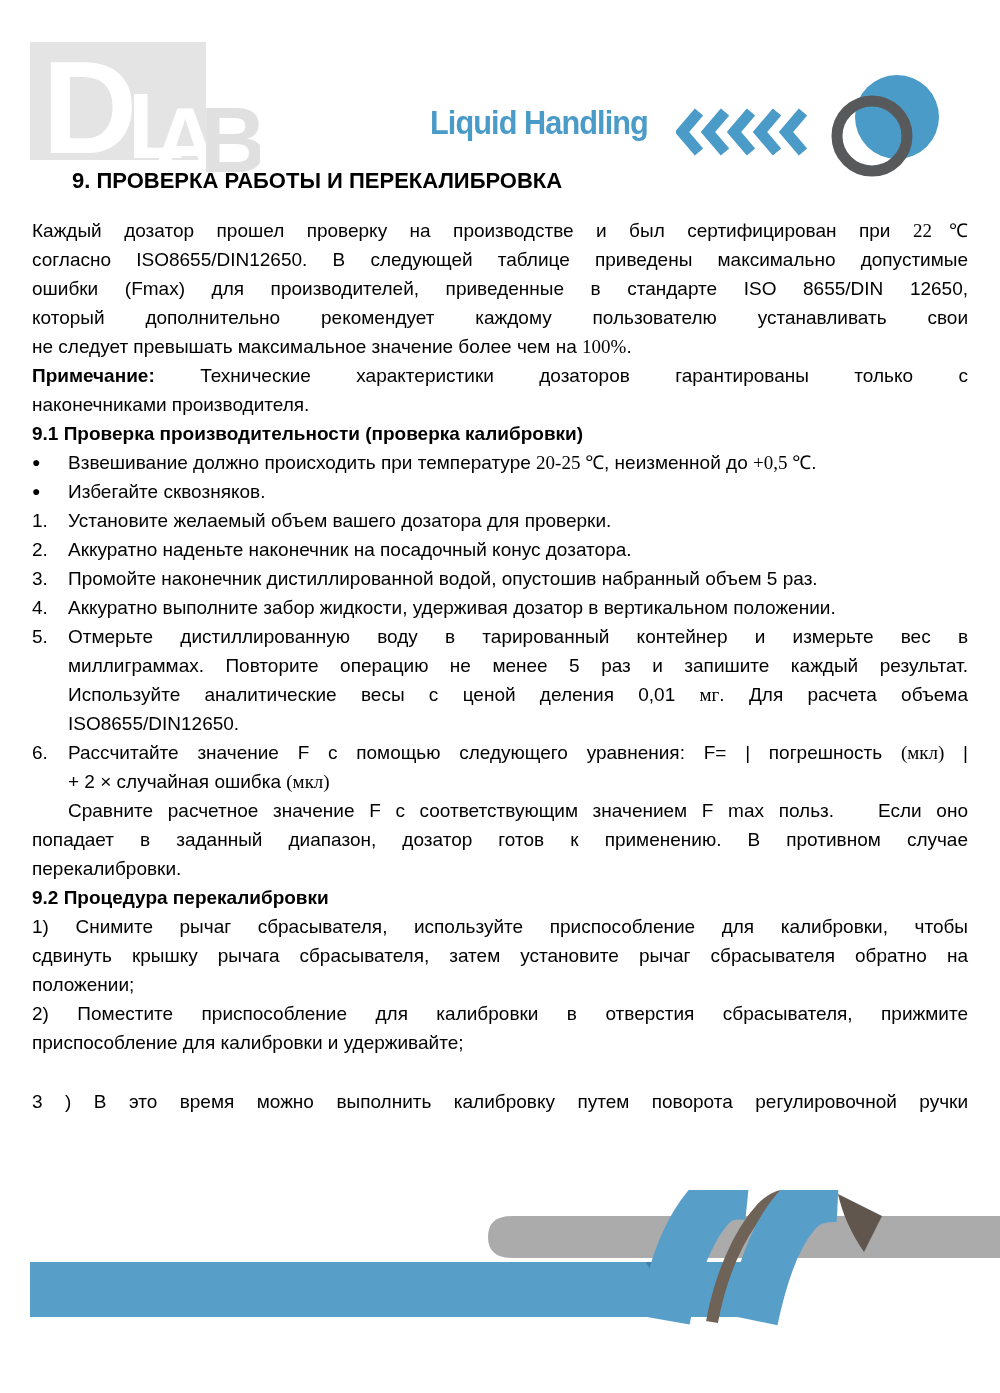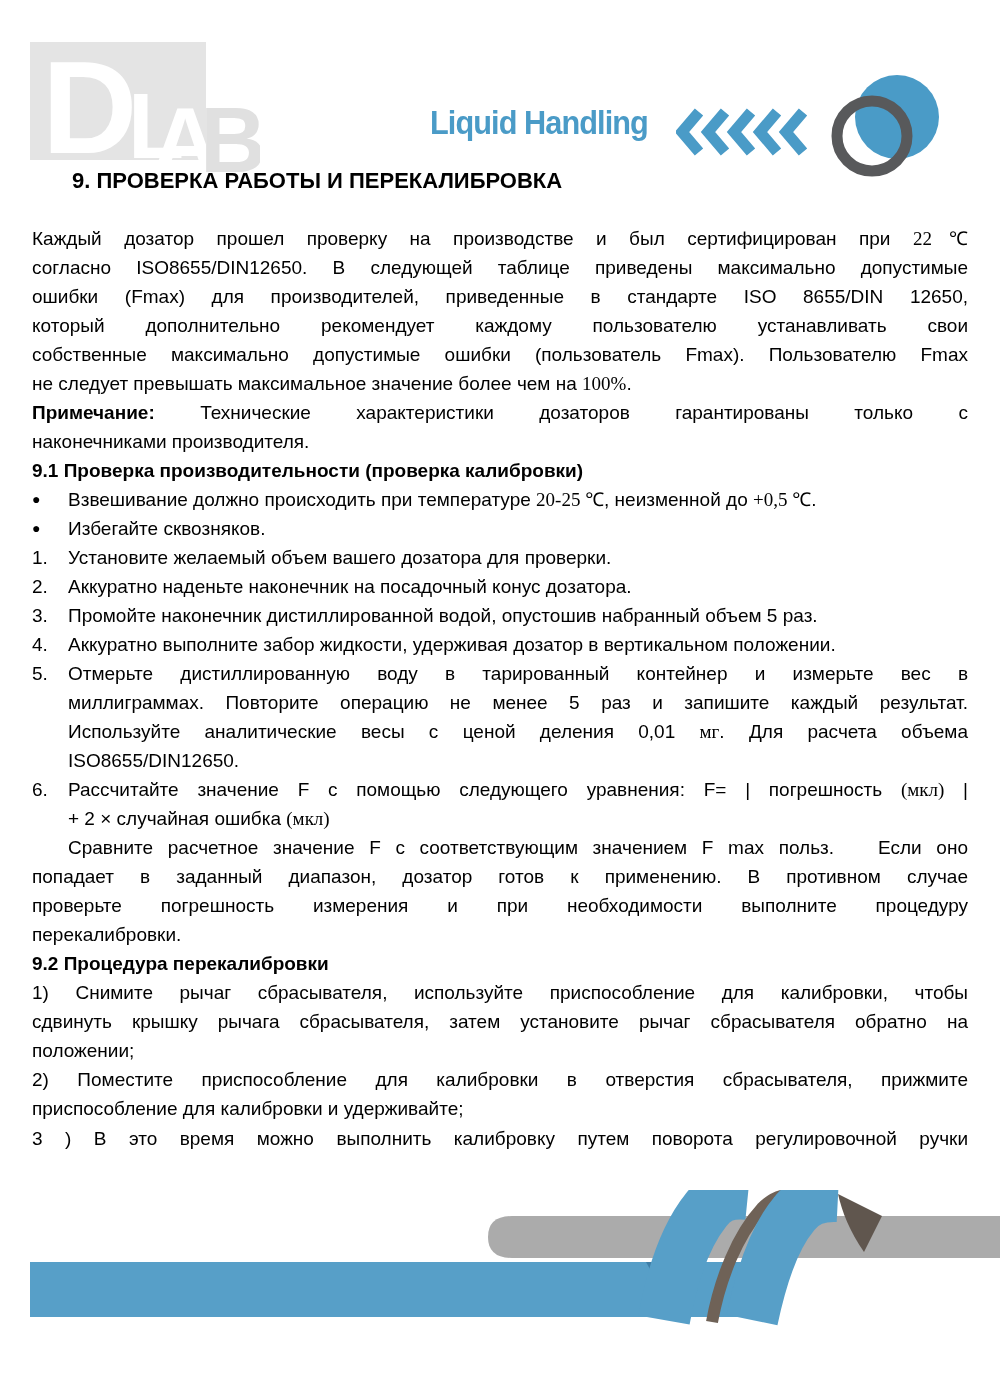--- a/index.html
+++ b/index.html
@@ -9,21 +9,21 @@
   .header{position:absolute;left:0;top:0;width:1000px;height:218px;}
   .dlab-logo{position:absolute;left:0;top:0;}
   .tagline{position:absolute;left:430px;top:104px;font-size:33px;font-weight:bold;
            color:#4a9bc7;letter-spacing:-1px;transform:scaleX(.93);transform-origin:left;
            white-space:nowrap;}
   .chevrons{position:absolute;left:676px;top:108px;}
   .ring-logo{position:absolute;left:820px;top:74px;}
   .doc-title{position:absolute;left:72px;top:168px;font-size:22px;font-weight:bold;
              white-space:nowrap;}
   
-  .content{position:absolute;left:32px;top:224px;width:936px;}
+  .content{position:absolute;left:32px;top:216px;width:936px;}
   .line{display:flex;font-size:19px;line-height:29px;}
   .line .mk{flex:none;width:36px;}
   .line .mk.bullet{font-size:14px;}
   .line .tx{flex:1;min-width:0;}
   .line .tx.just{text-align:justify;text-align-last:justify;}
   .line.ind{padding-left:36px;}
   .b{font-weight:bold;}
   .serif{font-family:"Liberation Serif", serif;}
   
   .footer{position:absolute;left:0;top:1190px;width:1000px;height:200px;}
@@ -66,23 +66,20 @@
         <span class="tx just"><span>Каждый дозатор прошел проверку на производстве и был сертифицирован при </span><span class="serif">22℃</span></span>
       </div>
       <div class="line">
         <span class="tx just"><span>согласно ISO8655/DIN12650. В следующей таблице приведены максимально допустимые</span></span>
       </div>
       <div class="line">
         <span class="tx just"><span>ошибки (Fmax) для производителей, приведенные в стандарте ISO 8655/DIN 12650,</span></span>
       </div>
       <div class="line">
         <span class="tx just"><span>который дополнительно рекомендует каждому пользователю устанавливать свои</span></span>
-      </div>
-      <div class="line">
-        <span class="tx just"><span>собственные максимально допустимые ошибки (пользователь Fmax). Пользователю Fmax</span></span>
       </div>
       <div class="line">
         <span class="tx"><span>не следует превышать максимальное значение более чем на </span><span class="serif">100%</span><span>.</span></span>
       </div>
       <div class="line">
         <span class="tx just"><span class="b">Примечание:</span><span> Технические характеристики дозаторов гарантированы только с</span></span>
       </div>
       <div class="line">
         <span class="tx"><span>наконечниками производителя.</span></span>
       </div>
@@ -133,44 +130,41 @@
       <div class="line ind">
         <span class="tx"><span>+ 2 × случайная ошибка </span><span class="serif">(мкл)</span></span>
       </div>
       <div class="line ind">
         <span class="tx just"><span>Сравните расчетное значение F с соответствующим значением F max польз.&nbsp;&nbsp; Если оно</span></span>
       </div>
       <div class="line">
         <span class="tx just"><span>попадает в заданный диапазон, дозатор готов к применению. В противном случае</span></span>
       </div>
       <div class="line">
-        <span class="tx just"><span>проверьте погрешность измерения и при необходимости выполните процедуру</span></span>
-      </div>
-      <div class="line">
         <span class="tx"><span>перекалибровки.</span></span>
       </div>
       <div class="line">
         <span class="tx"><span class="b">9.2 Процедура перекалибровки</span></span>
       </div>
       <div class="line">
         <span class="tx just"><span>1) Снимите рычаг сбрасывателя, используйте приспособление для калибровки, чтобы</span></span>
       </div>
       <div class="line">
         <span class="tx just"><span>сдвинуть крышку рычага сбрасывателя, затем установите рычаг сбрасывателя обратно на</span></span>
       </div>
       <div class="line">
         <span class="tx"><span>положении;</span></span>
       </div>
       <div class="line">
         <span class="tx just"><span>2) Поместите приспособление для калибровки в отверстия сбрасывателя, прижмите</span></span>
       </div>
       <div class="line">
         <span class="tx"><span>приспособление для калибровки и удерживайте;</span></span>
       </div>
-      <div class="line" style="margin-top: 1px;">
+      <div class="line" style="margin-top: 30px;">
         <span class="tx just"><span>3 )  В это время можно выполнить калибровку путем поворота регулировочной ручки</span></span>
       </div>
     </div>
 
   <svg class="footer" width="1000" height="200" viewBox="0 0 1000 200">
 
     <path d="M512,26 L1000,26 L1000,68 L512,68 Q488,68 488,47 Q488,26 512,26 Z" fill="#ababab"></path>
 
     <path d="M838,4 L882,26 L864,62 C850,42 842,22 838,4 Z" fill="#60564e"></path>
 

